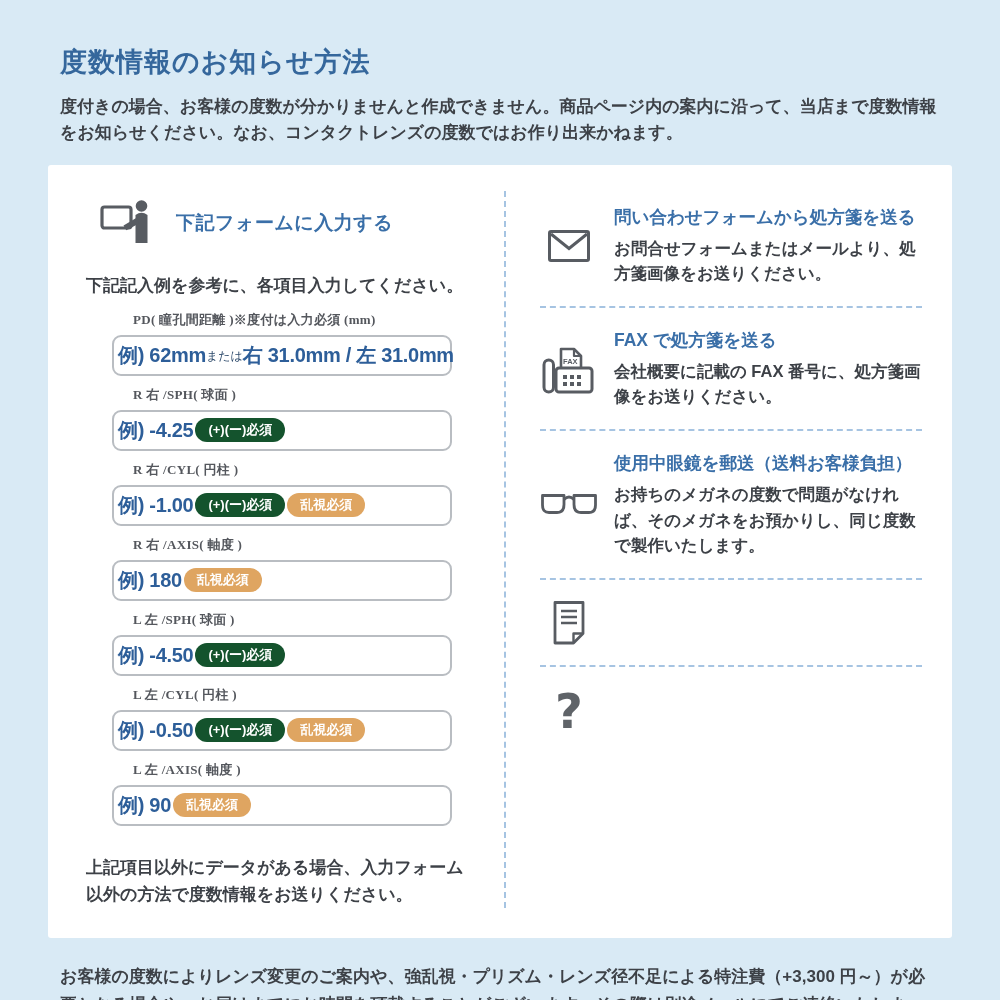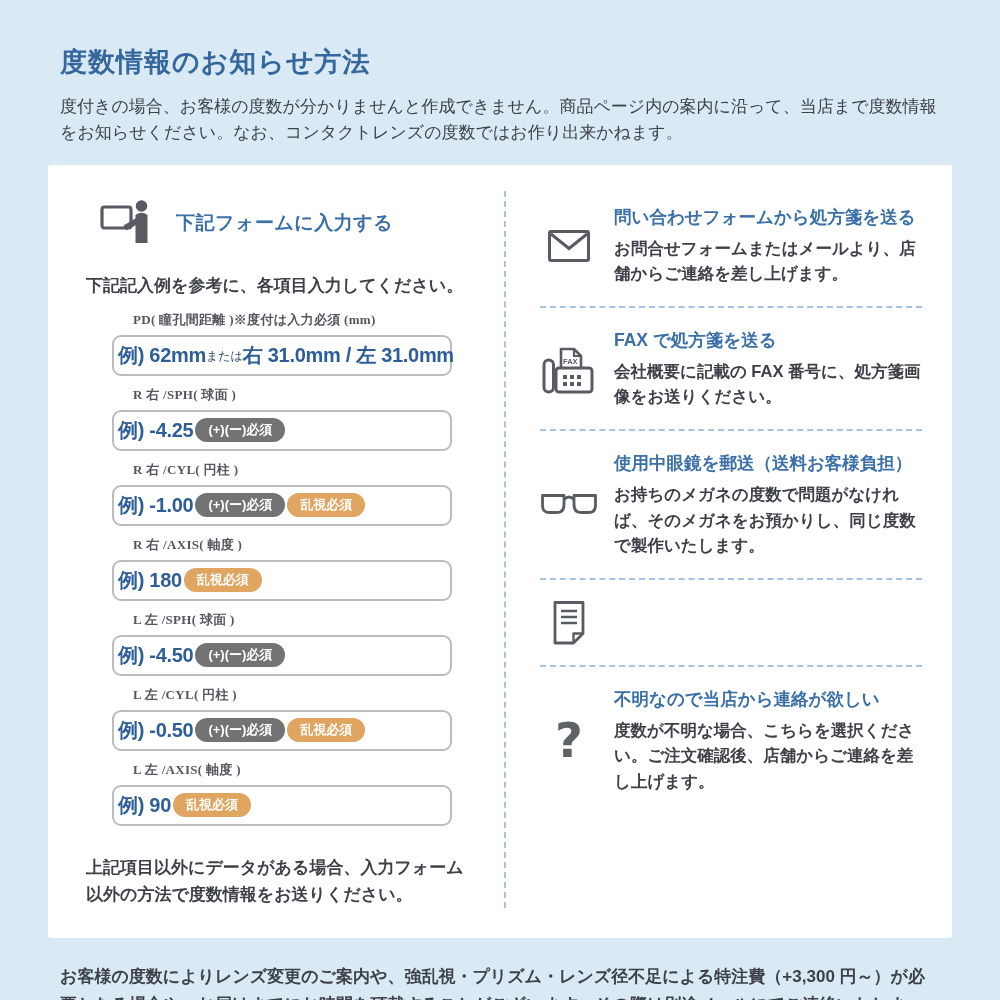--- a/index.html
+++ b/index.html
@@ -16,21 +16,21 @@
   .page-title {
     padding: 44px 60px 0;
     font-size: 27px;
     font-weight: 800;
     color: #35679c;
     letter-spacing: 1px;
   }
   .intro {
     padding: 14px 60px 0;
     font-size: 17px;
-    font-weight: 400;
+    font-weight: 700;
     line-height: 1.55;
     color: #3d4147;
   }
 
   .card {
     margin: 18px 48px 0;
     background: #ffffff;
     border-radius: 3px;
     display: flex;
     padding: 26px 0 30px;
@@ -75,21 +75,21 @@
   .or { font-size: 12px; font-weight: 400; color: #2d4a6b; margin: 3px -2px 0; }
   .pill {
     display: inline-block;
     border-radius: 14px;
     padding: 5px 13px 6px;
     font-size: 13px;
     font-weight: 700;
     color: #ffffff;
     line-height: 1;
   }
-  .pill.blue { background: #737373; }
+  .pill.blue { background: #14532d; }
   .pill.orange { background: #dfa561; }
 
   .note {
     margin-top: 28px;
     font-size: 17px;
     font-weight: 600;
     line-height: 1.6;
     color: #3d4147;
   }
 
@@ -212,21 +212,21 @@
 
       <div class="method">
         <span class="icon-wrap">
           <svg width="42" height="32" viewBox="0 0 42 32">
             <rect x="1.5" y="1.5" width="39" height="29" rx="1.5" fill="none" stroke="#585c62" stroke-width="3"></rect>
             <path d="M3 4 L21 18.5 L39 4" fill="none" stroke="#585c62" stroke-width="3"></path>
           </svg>
         </span>
         <div class="m-text">
           <div class="m-title">問い合わせフォームから処方箋を送る</div>
-          <div class="m-body">お問合せフォームまたはメールより、店舗からご連絡を差し上げます。</div>
+          <div class="m-body">お問合せフォームまたはメールより、処方箋画像をお送りください。</div>
         </div>
       </div>
 
       <hr class="dash">
 
       <div class="method">
         <span class="icon-wrap">
           <svg width="54" height="50" viewBox="0 0 54 50">
             <path d="M19 24 v-19 h13 l7 7 v12" fill="none" stroke="#585c62" stroke-width="2.6" stroke-linejoin="round"></path>
             <path d="M32 5 v7 h7" fill="none" stroke="#585c62" stroke-width="2.2" stroke-linejoin="round"></path>
@@ -276,23 +276,19 @@
           </svg>
         </span>
       </div>
 
       <hr class="dash">
 
       <div class="method">
         <span class="icon-wrap">
           <span class="q-mark">?</span>
         </span>
-        <div class="m-text">
-          <div class="m-title">不明なので当店から連絡が欲しい</div>
-          <div class="m-body">度数が不明な場合、こちらを選択ください。ご注文確認後、店舗からご連絡を差し上げます。</div>
-        </div>
       </div>
 
     </div>
   </div>
 
   <p class="footer">お客様の度数によりレンズ変更のご案内や、強乱視・プリズム・レンズ径不足による特注費（+3,300 円～）が必要となる場合や、お届けまでにお時間を頂戴することがございます。その際は別途メールにてご連絡いたします。</p>
 </div>
 
 </body></html>

